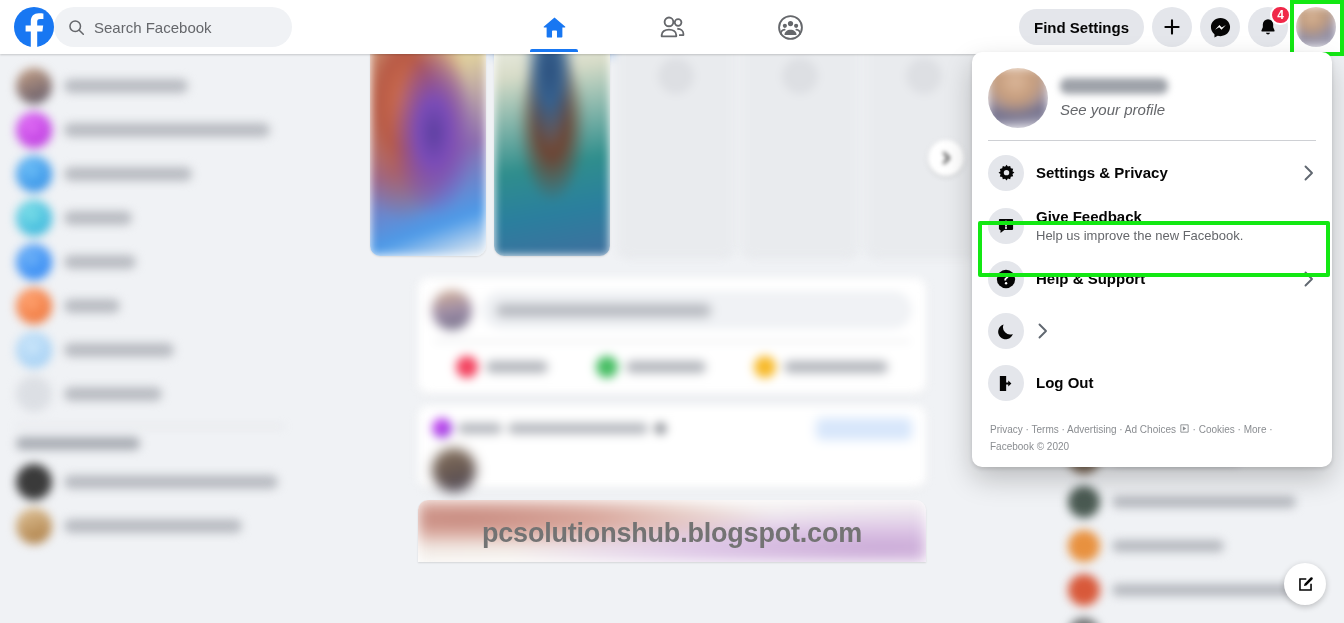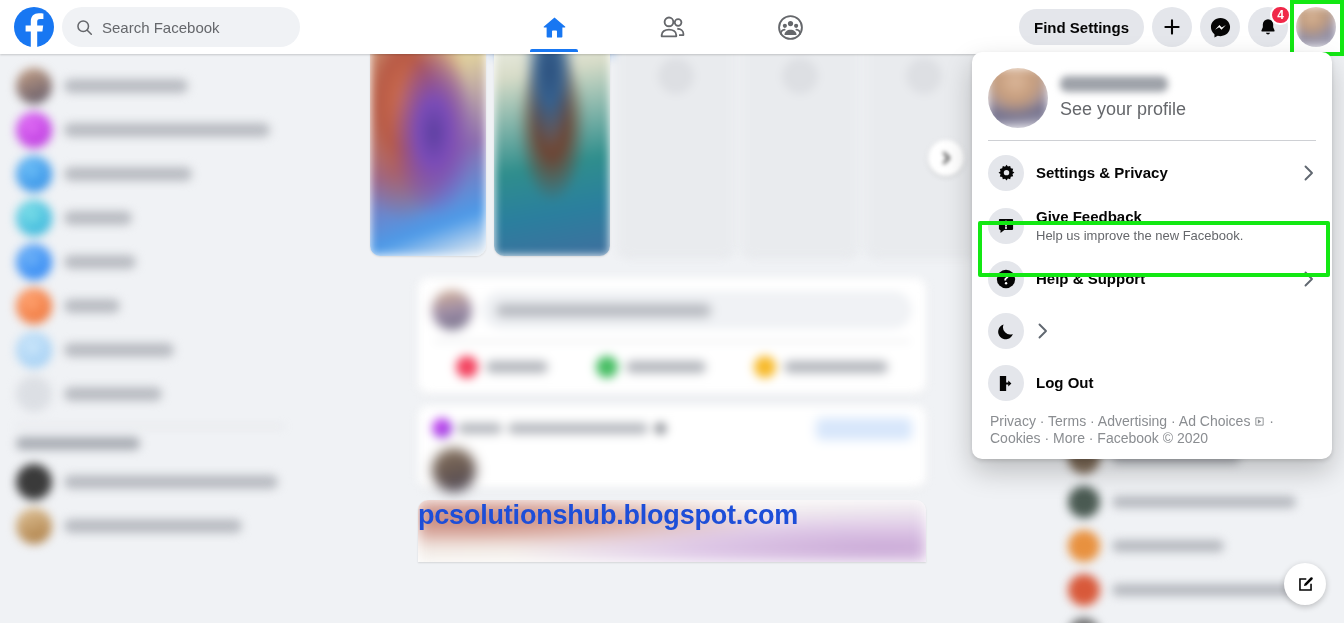--- a/index.html
+++ b/index.html
@@ -32,21 +32,20 @@
     height: 54px;
     background: #FFFFFF;
     box-shadow: 0 1px 2px rgba(0,0,0,.18);
     z-index: 60;
     display: flex;
     align-items: center;
   }
   #header-left {
     display: flex;
     align-items: center;
-    gap: 8px;
     padding-left: 14px;
   }
   .fb-logo {
     width: 40px; height: 40px;
     border-radius: 50%;
     background: #1877F2;
     position: relative;
     flex: 0 0 auto;
   }
   .fb-logo svg { position: absolute; left: 0; top: 0; }
@@ -405,26 +404,26 @@
     inset: 0;
     background:
       radial-gradient(ellipse at 8% 30%, #c4857a 0%, #d9a79c 22%, transparent 48%),
       radial-gradient(ellipse at 92% 78%, #c9a8d6 0%, #ddc6e6 28%, transparent 58%),
       linear-gradient(100deg,#f3eee9 0%, #f7f5f2 50%, #efeaf0 100%);
     filter: blur(7px);
   }
   #watermark-text {
     position: absolute;
     left: 0; right: 0;
-    top: 0;
-    text-align: left;
+    top: 18px;
+    text-align: center;
     font-family: "Liberation Sans", sans-serif;
     font-size: 27px;
     font-weight: bold;
-    color: #1d4ed8;
+    color: #737373;
     letter-spacing: -0.2px;
   }
 
   
   #right-rail {
     position: absolute;
     top: 54px;
     right: 0;
     width: 294px;
     height: 569px;
@@ -496,22 +495,23 @@
   }
   #profile-name {
     height: 16px;
     width: 108px;
     border-radius: 7px;
     background: #9ea2a9;
     filter: blur(3.5px);
     margin-bottom: 7px;
   }
   #see-profile {
-    font-size: 18px;
+    font-size: 15px;
     color: #65676B;
+    font-style: italic;
   }
   .menu-sep {
     height: 1px;
     background: #CED0D4;
     margin: 2px 8px 6px 8px;
   }
   .menu-item {
     display: flex;
     align-items: center;
     gap: 12px;
@@ -541,24 +541,25 @@
     color: #65676B;
     line-height: 18px;
   }
   .mi-chevron {
     color: #606770;
     flex: 0 0 auto;
     display: flex;
     align-items: center;
   }
   #menu-footer {
-    font-size: 14px;
+    font-size: 10px;
     color: #8A8D91;
     line-height: 17px;
     padding: 4px 10px 2px 10px;
+    margin-top: 8px;
   }
   #menu-footer .adc {
     display: inline-block;
     transform: translateY(1px);
   }
 
   
   #settings-highlight {
     position: absolute;
     top: 221px;

